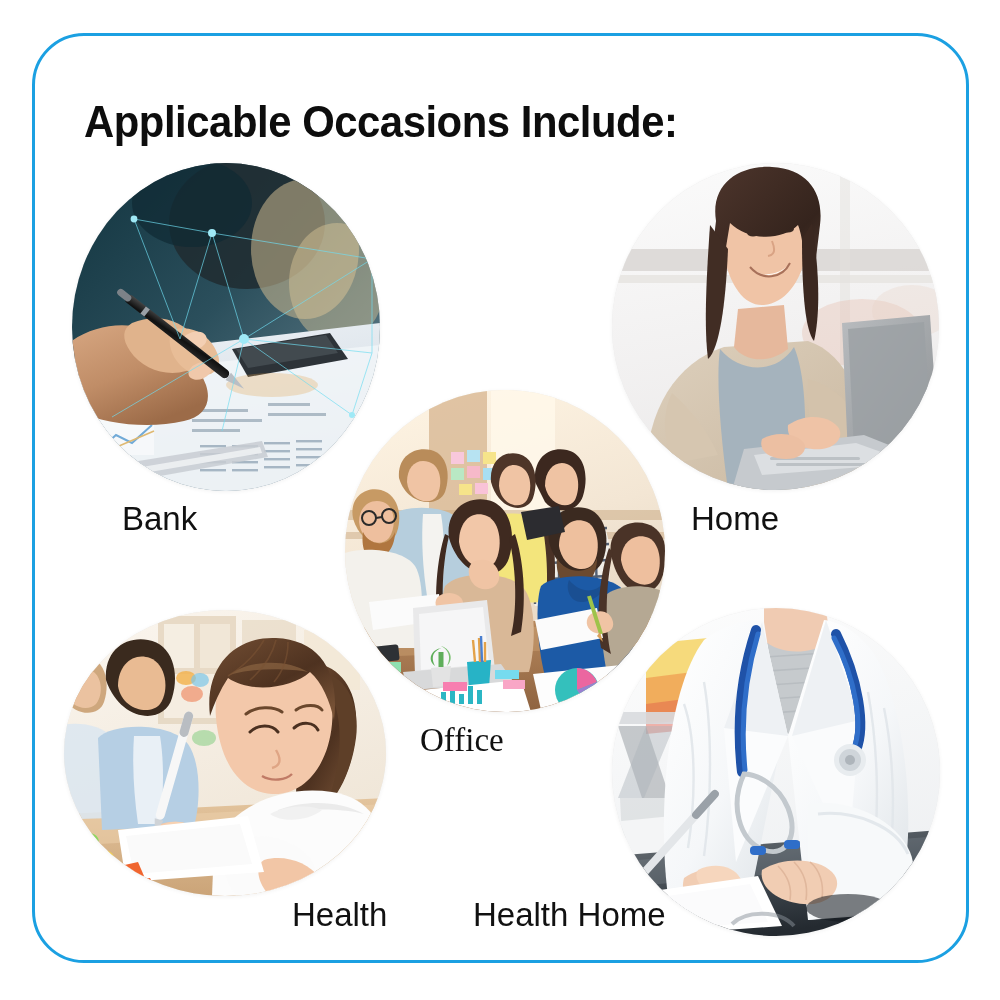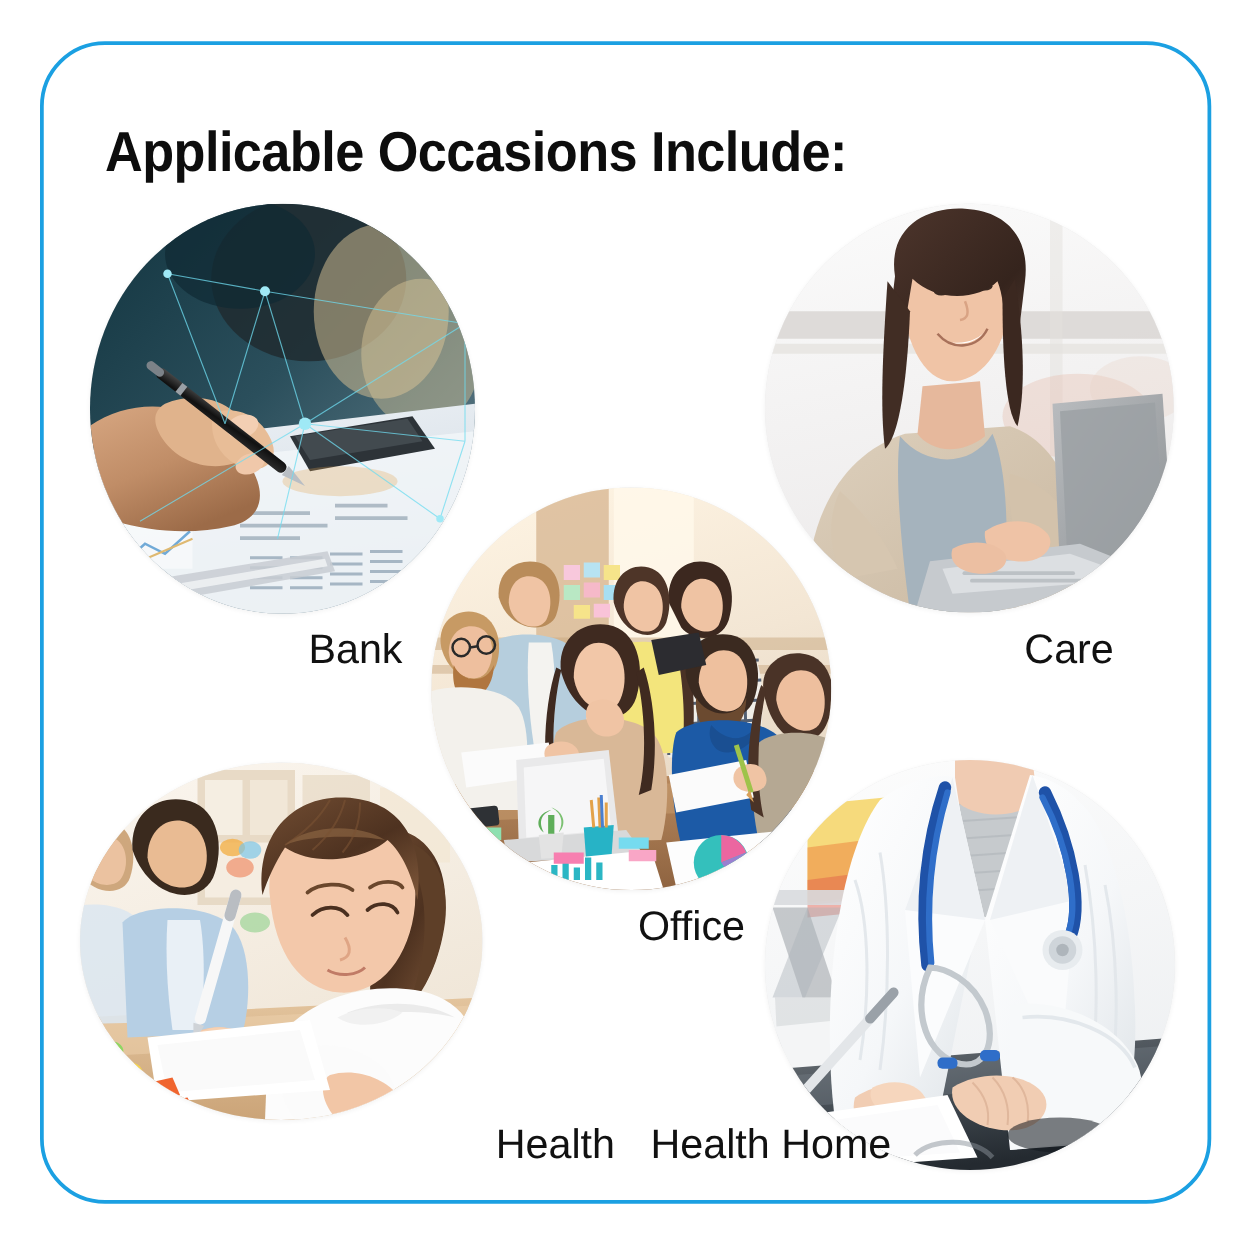--- a/index.html
+++ b/index.html
@@ -62,33 +62,33 @@
     box-shadow: 0 1px 4px rgba(0,0,0,0.06);
   }
   .photo svg { display: block; width: 100%; height: 100%; }
 
   .caption {
     position: absolute;
     font-size: 33px;
     font-weight: 400;
     color: #111111;
     white-space: nowrap;
-    text-align: right;
+    text-align: left;
     font-family: "Liberation Sans", sans-serif;
   }
 
   
   #photo-bank      { left: 72px;  top: 163px; width: 308px; height: 328px; }
   #caption-bank    { left: 122px; top: 500px; width: 200px; }
 
   #photo-home      { left: 612px; top: 163px; width: 327px; height: 327px; }
   #caption-home    { left: 691px; top: 500px; width: 200px; }
 
   #photo-office    { left: 345px; top: 390px; width: 320px; height: 322px; }
-  #caption-office  { left: 396px; top: 722px; width: 200px; }
+  #caption-office  { left: 420px; top: 722px; width: 200px; font-family: Liberation Serif, serif; }
 
   #photo-school    { left: 64px;  top: 610px; width: 322px; height: 286px; }
   #caption-school  { left: 292px; top: 896px; width: 200px; }
 
   #photo-health    { left: 612px; top: 608px; width: 328px; height: 328px; }
   #caption-health  { left: 473px; top: 896px; width: 240px; }
 </style>
 </head>
 <body>
 
@@ -280,21 +280,21 @@
           <rect x="158" y="294" width="90" height="3" rx="1.5"></rect>
           <rect x="164" y="300" width="90" height="3" rx="1.5"></rect>
         </g>
 
         <path d="M176 262 C194 250, 216 252, 226 264 C232 272, 226 284, 210 286
                  C190 288, 174 278, 176 262 Z" fill="#efc3a6"></path>
         <path d="M150 276 C164 268, 184 270, 192 280 C196 288, 188 296, 174 296
                  C158 296, 146 288, 150 276 Z" fill="#ecbfa2"></path>
       </svg>
     </div>
-    <div class="caption" id="caption-home">Care</div>
+    <div class="caption" id="caption-home">Home</div>
   </div>
 
   <div class="occasion">
     <div class="photo" id="photo-office">
       <svg viewBox="0 0 320 322" preserveAspectRatio="xMidYMid slice" aria-hidden="true">
         <defs>
           <linearGradient id="ofBg" x1="0" y1="0" x2="0.3" y2="1">
             <stop offset="0%" stop-color="#fff5e4"></stop>
             <stop offset="55%" stop-color="#f3e6d4"></stop>
             <stop offset="100%" stop-color="#e3d4c0"></stop>

